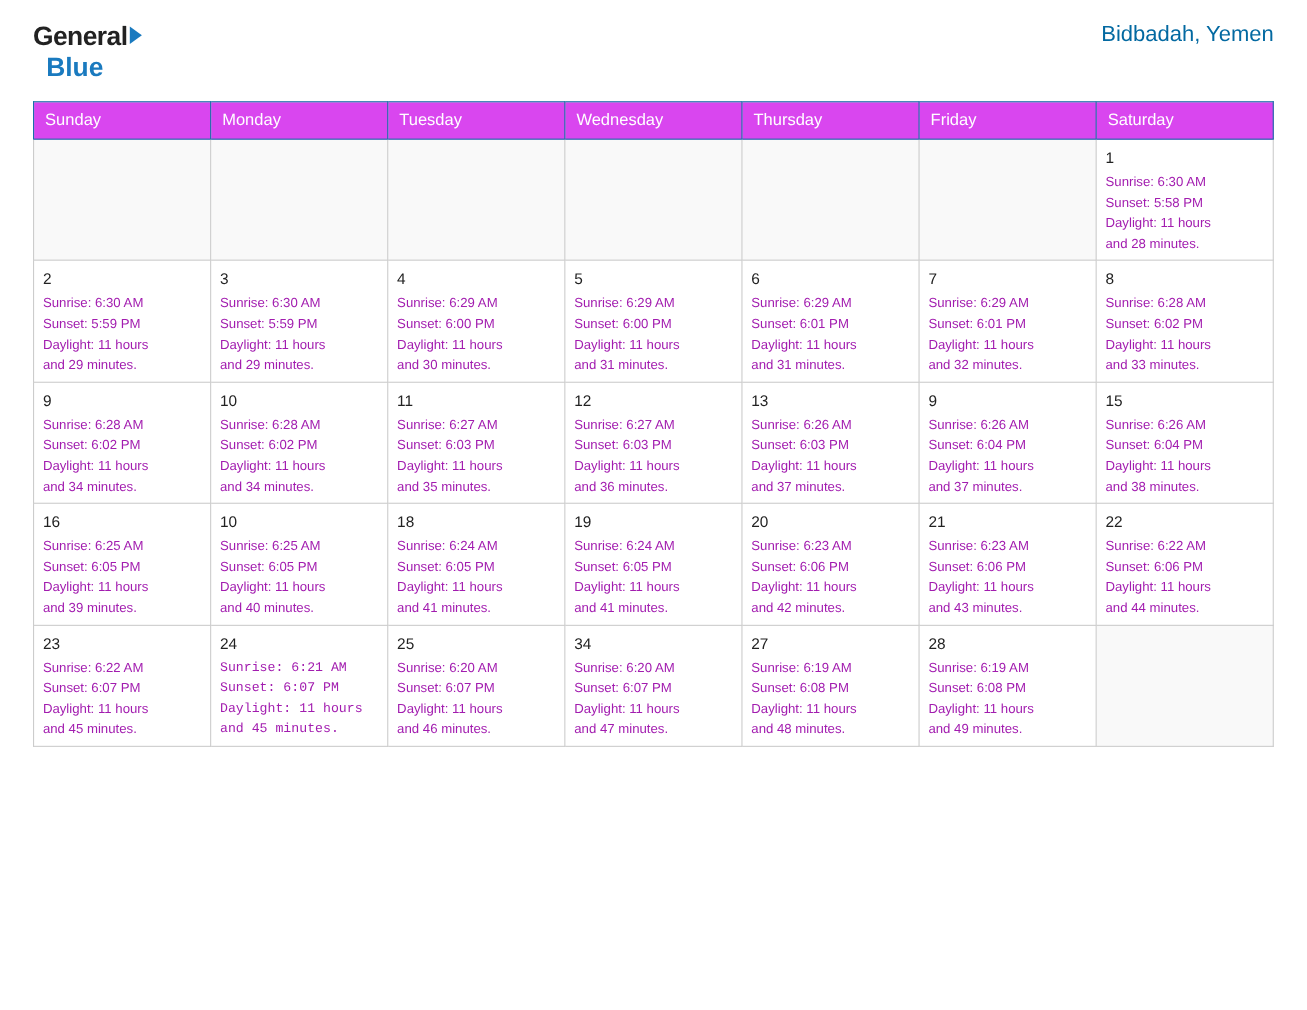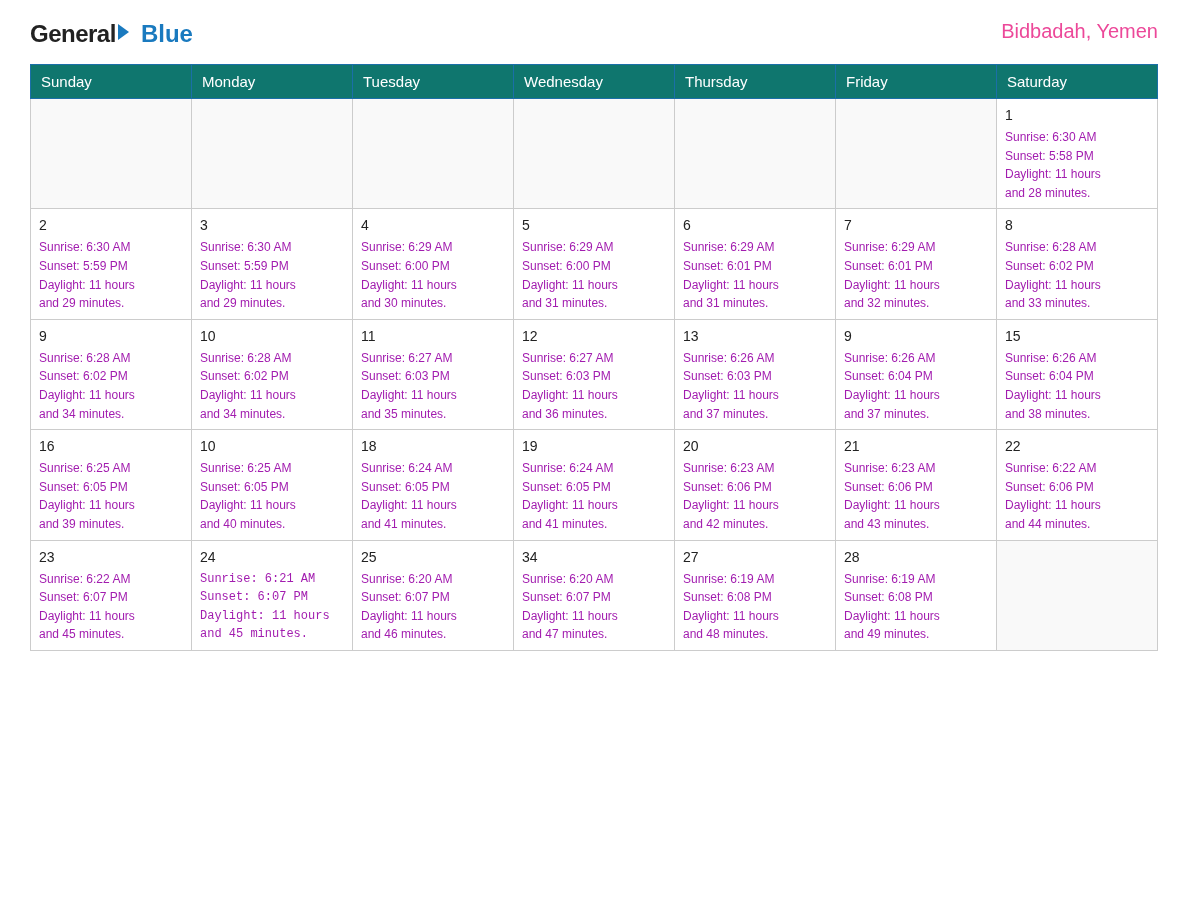--- a/index.html
+++ b/index.html
@@ -10,43 +10,43 @@
       color: #222;
     }
     .header {
       display: flex;
       justify-content: space-between;
       align-items: flex-start;
       margin-bottom: 16px;
     }
     .logo {
       display: flex;
-      flex-direction: row;
+      flex-direction: column;
       align-items: flex-start;
     }
     .title-block {
       text-align: right;
     }
     .month-title {
       font-size: 48px;
       font-weight: normal;
       color: #111;
       line-height: 1.1;
     }
     .location {
       font-size: 20px;
-      color: #ec4899;
+      color: #0369a1;
     }
     .calendar {
       width: 100%;
       border-collapse: collapse;
       border: 1px solid #aaa;
     }
     .calendar th {
-      background: #0f766e;
+      background: #d946ef;
       color: #fff;
       text-align: left;
       padding: 8px 10px;
       font-size: 15px;
       font-weight: normal;
       border: 1px solid #1a6fa8;
     }
     .calendar td {
       vertical-align: top;
       padding: 6px 8px;

